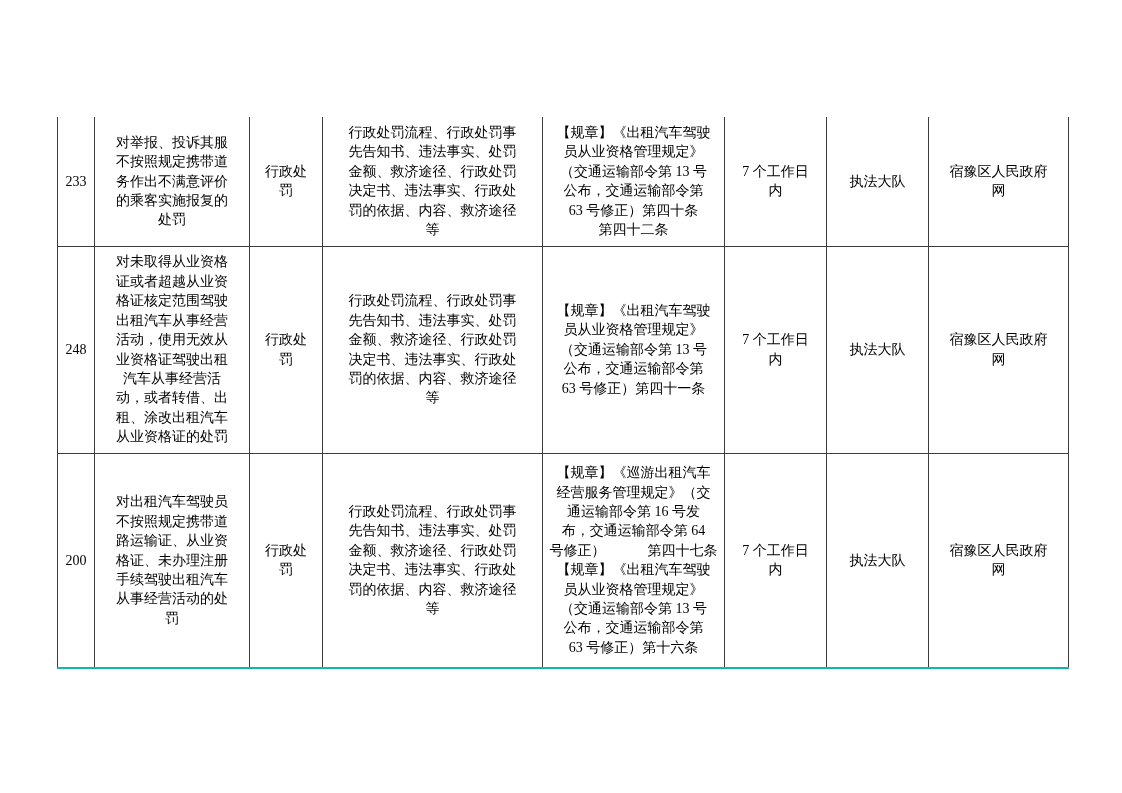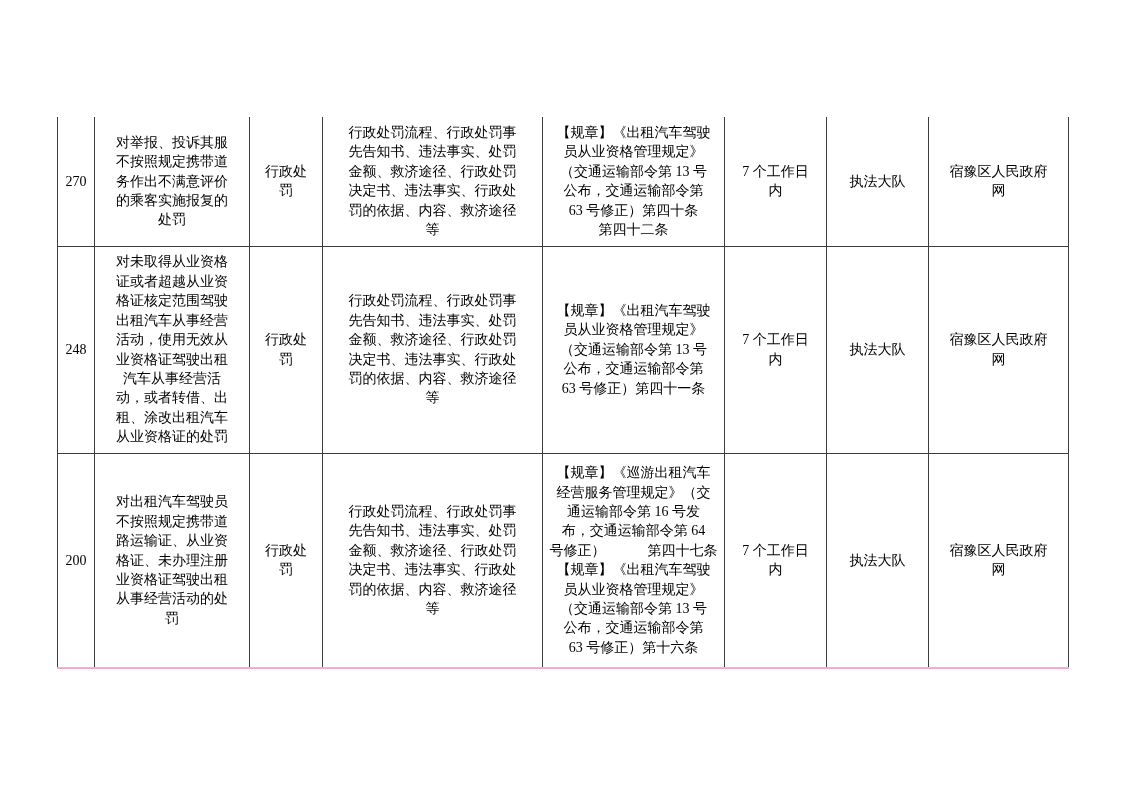--- a/index.html
+++ b/index.html
@@ -27,21 +27,21 @@
     vertical-align: middle;
     white-space: pre-line;
     font-size: 14px;
     line-height: 19.4px;
     padding: 2px 4px;
     overflow: hidden;
   }
   
   table.doc-table tr.row-first td { border-top: none; }
   
-  table.doc-table tr.row-last td { border-bottom: 2px solid #f9a8d4; }
+  table.doc-table tr.row-last td { border-bottom: 2px solid #14b8a6; }
   col.c1 { width: 37px; }
   col.c2 { width: 155px; }
   col.c3 { width: 73px; }
   col.c4 { width: 220px; }
   col.c5 { width: 182px; }
   col.c6 { width: 102px; }
   col.c7 { width: 102px; }
   col.c8 { width: 140px; }
   tr.r148 { height: 129px; }
   tr.r149 { height: 207px; }
@@ -57,21 +57,21 @@
         <col class="c2">
         <col class="c3">
         <col class="c4">
       <col class="c5">
         <col class="c6">
         <col class="c7">
         <col class="c8">
     </colgroup>
     <tbody>
       <tr class="row-first r148">
-        <td>270</td>
+        <td>233</td>
         <td>对举报、投诉其服
 不按照规定携带道
 务作出不满意评价
 的乘客实施报复的
 处罚</td>
         <td>行政处
 罚</td>
         <td>行政处罚流程、行政处罚事
 先告知书、违法事实、处罚
 金额、救济途径、行政处罚
@@ -120,21 +120,21 @@
         <td>执法大队</td>
         <td>宿豫区人民政府
 网</td>
       </tr>
       <tr class="row-last r150">
         <td>200</td>
         <td>对出租汽车驾驶员
 不按照规定携带道
 路运输证、从业资
 格证、未办理注册
-业资格证驾驶出租
+手续驾驶出租汽车
 从事经营活动的处
 罚</td>
         <td>行政处
 罚</td>
         <td>行政处罚流程、行政处罚事
 先告知书、违法事实、处罚
 金额、救济途径、行政处罚
 决定书、违法事实、行政处
 罚的依据、内容、救济途径
 等</td>

